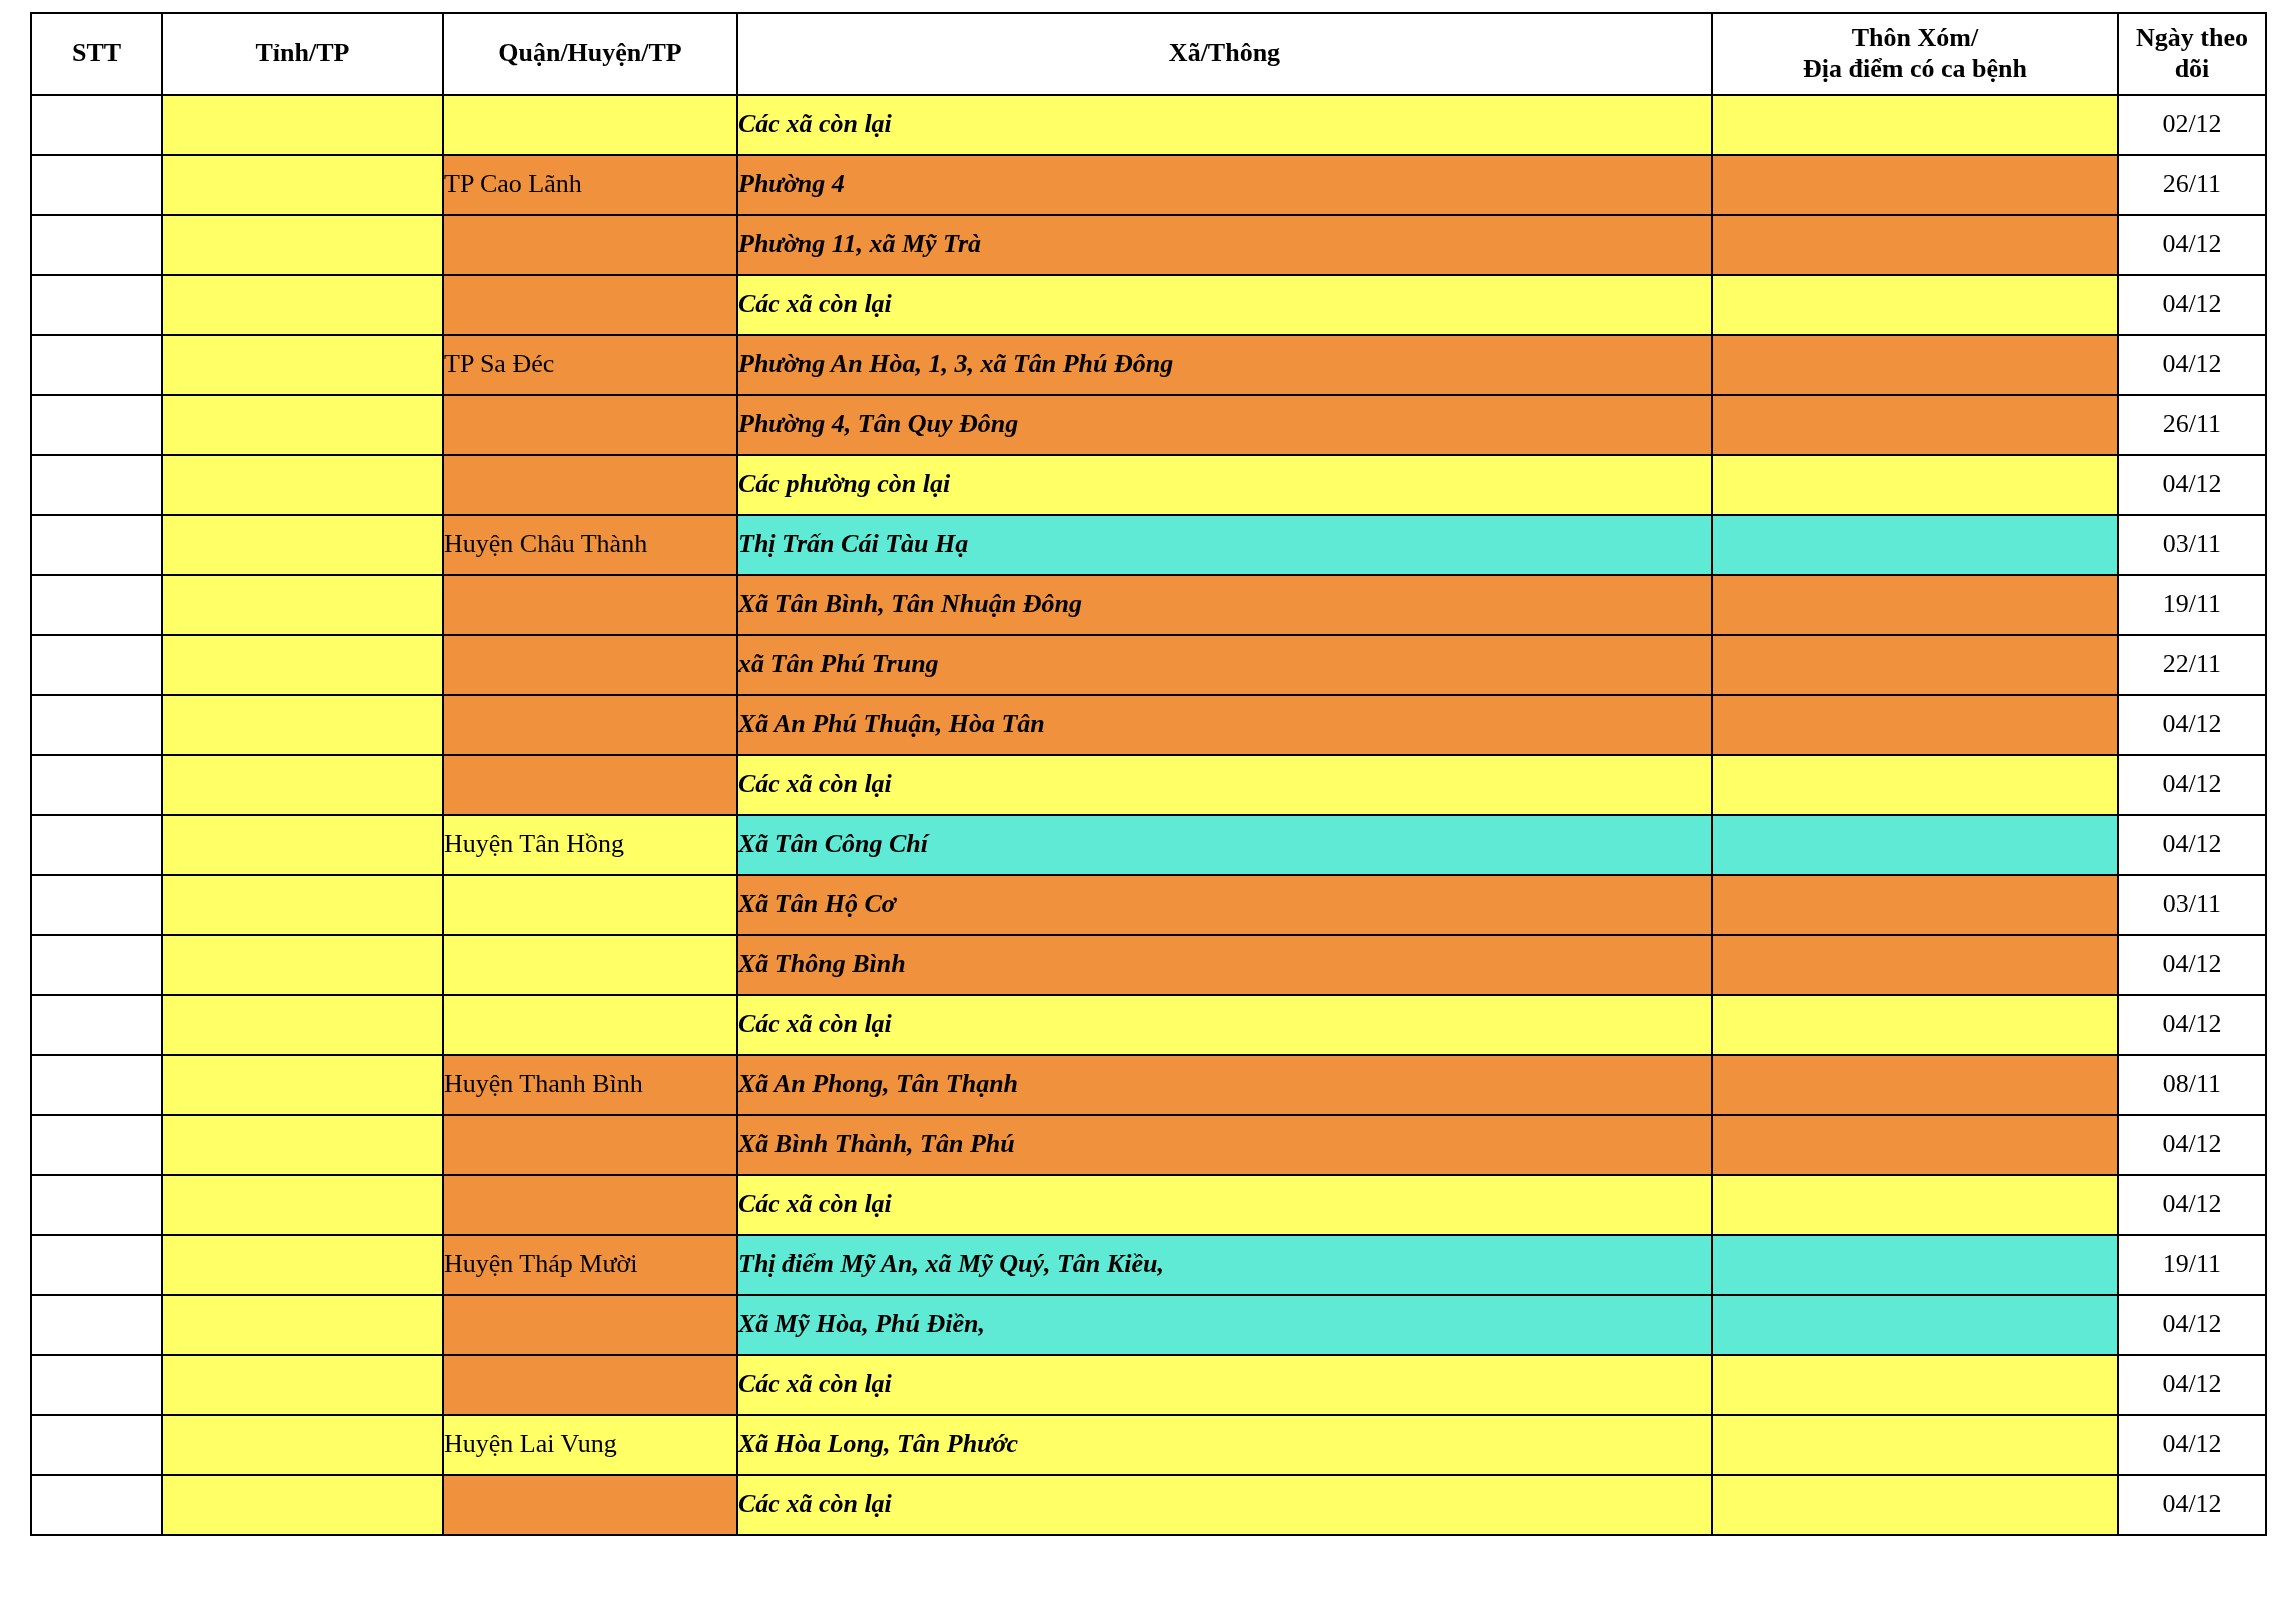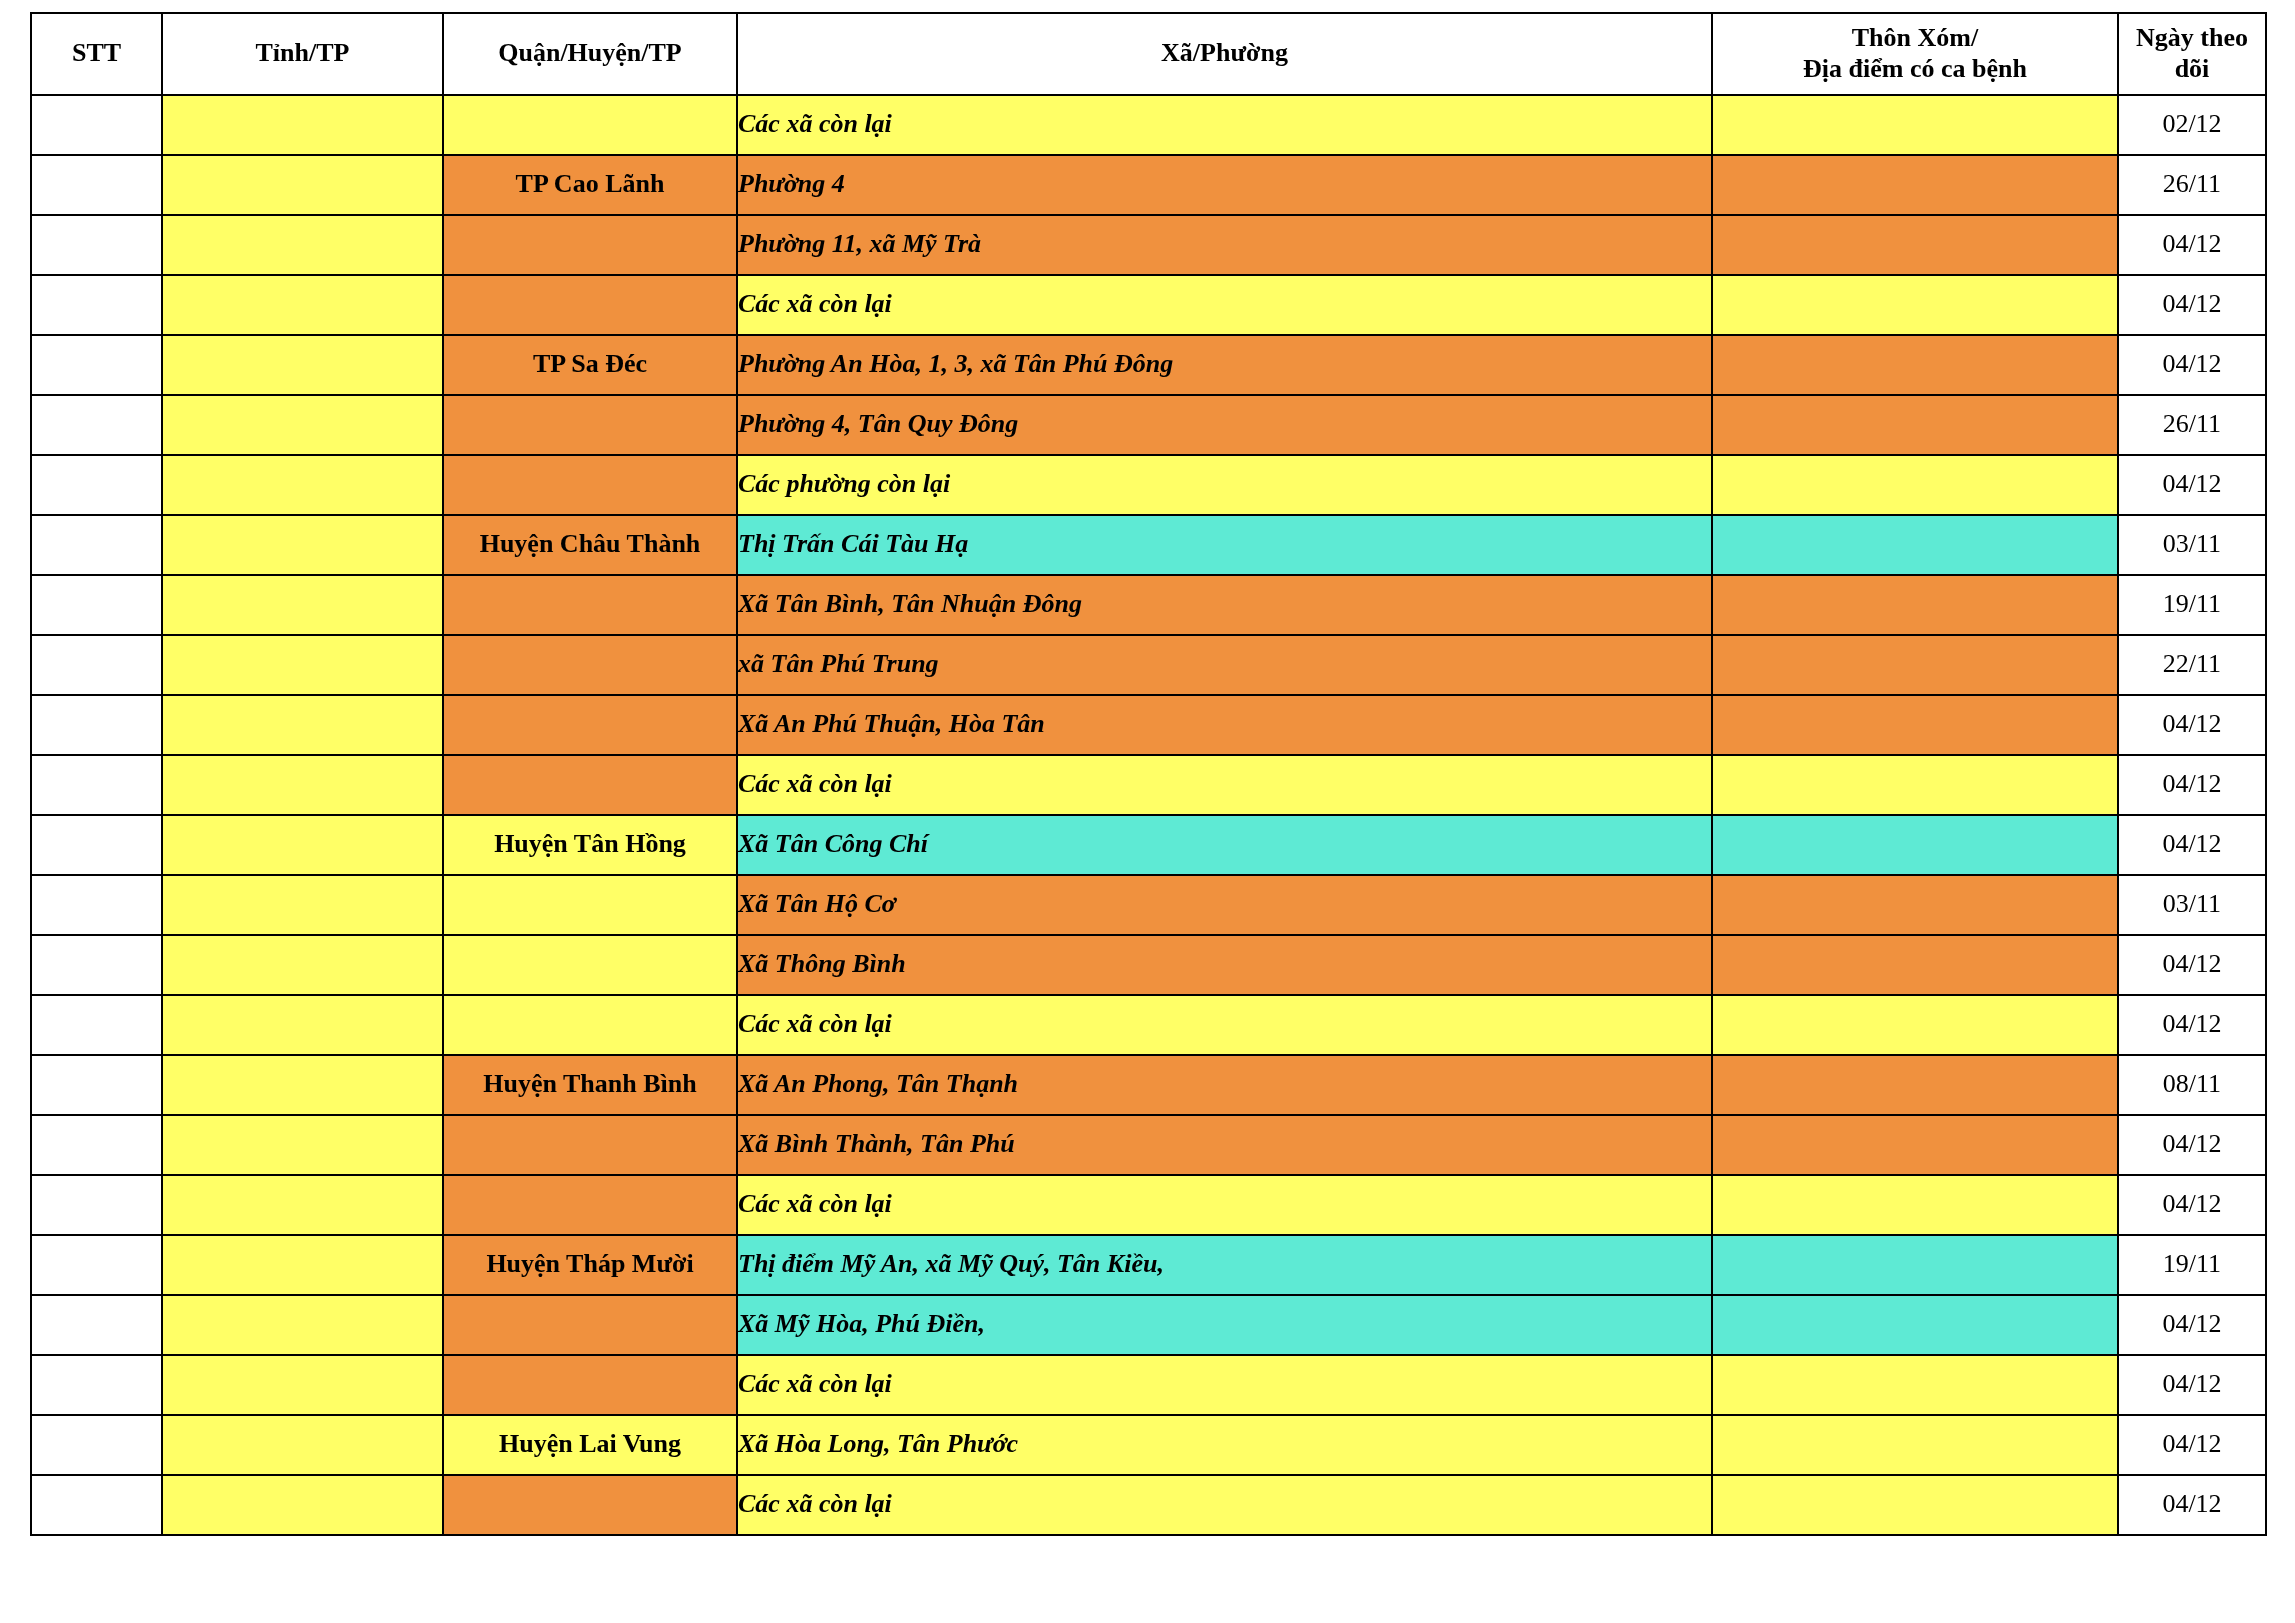--- a/index.html
+++ b/index.html
@@ -51,22 +51,22 @@
     font-size: 26px;
     line-height: 1.1;
   }
   td.cell-stt { background: #ffffff; }
   td.cell-text {
     padding: 0 9.2px 0 14.4px;
     white-space: nowrap;
     overflow: hidden;
   }
   td.cell-dist {
-    text-align: center;
-    font-weight: bold;
+    text-align: left;
+    font-weight: normal;
   }
   td.cell-ward {
     font-weight: bold;
     font-style: italic;
   }
   td.cell-date {
     text-align: center;
     font-weight: normal;
   }
   .lv-yellow { background: #ffff66; margin-top: 16px; }
@@ -84,21 +84,21 @@
       <col class="c-dist">
       <col class="c-ward">
       <col class="c-hamlet">
       <col class="c-date">
     </colgroup>
     <thead>
       <tr>
         <th>STT</th>
         <th>Tỉnh/TP</th>
         <th>Quận/Huyện/TP</th>
-        <th>Xã/Phường</th>
+        <th>Xã/Thông</th>
         <th>
           <div>Thôn Xóm/</div>
           <div>Địa điểm có ca bệnh</div>
         </th>
         <th>
           <div>Ngày theo</div>
           <div>dõi</div>
         </th>
       </tr>
     </thead>

